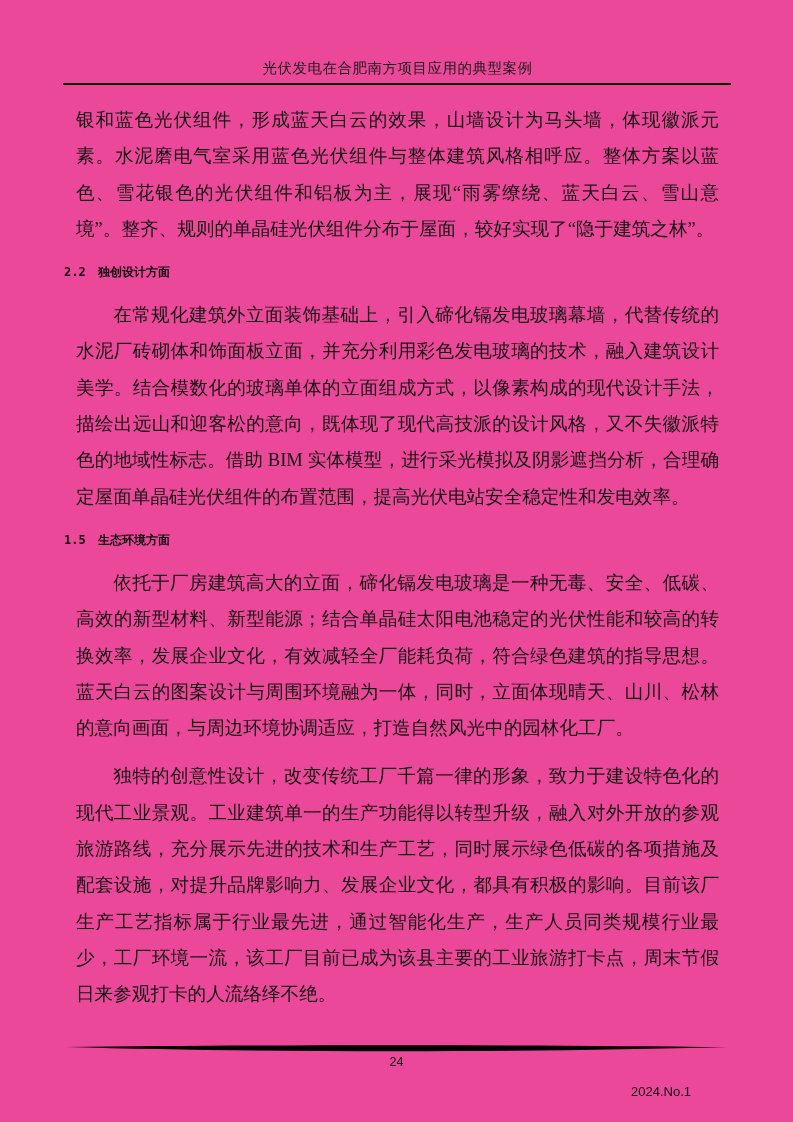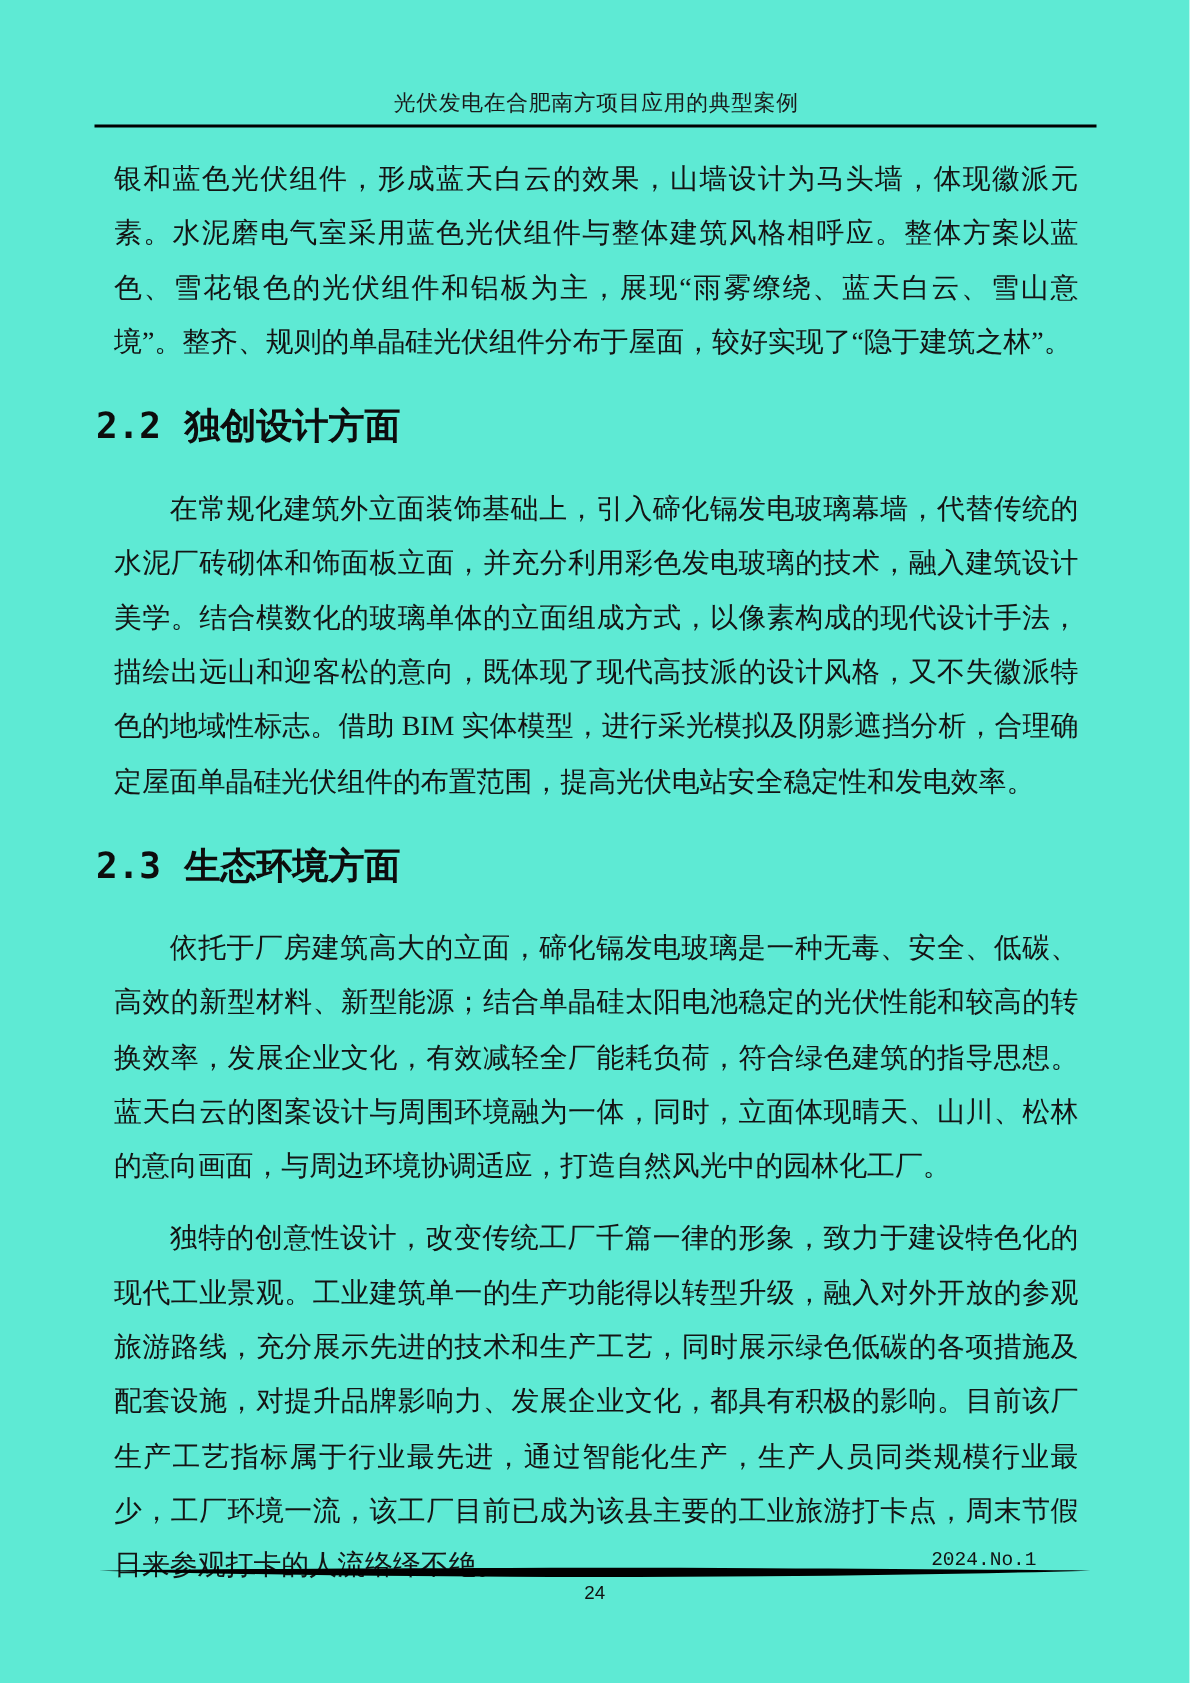--- a/index.html
+++ b/index.html
@@ -1,20 +1,20 @@
 <!DOCTYPE html>
 <html><head>
 <meta charset="utf-8">
 <style>
   html, body { margin: 0; padding: 0; background: #ffffff; }
   .page {
     position: relative;
     width: 793px;
     height: 1122px;
-    background: #5eead4;
+    background: #ec4899;
     color: #141414;
     font-family: "Liberation Serif", "DejaVu Serif", serif;
     overflow: hidden;
   }
   .running-title {
     position: absolute;
     top: 59px;
     left: 64px;
     width: 667px;
     text-align: center;
@@ -40,22 +40,22 @@
     text-align: justify;
     text-justify: inter-ideograph;
   }
   p.body-text {
     margin: 12px;
     text-indent: 2em;
   }
   p.no-indent { text-indent: 0; }
   h2.sub-heading {
     margin: 0;
-    font-size: 24px;
-    line-height: 51px;
+    font-size: 12px;
+    line-height: 26px;
     font-weight: bold;
     font-family: "Liberation Sans", "DejaVu Sans", sans-serif;
     text-align: left;
     color: #0d0d0d;
   }
   h2.sub-heading .h-num {
     font-family: "DejaVu Sans Mono", "Liberation Mono", monospace;
     margin-right: 9px;
   }
   h1.chapter-heading {
@@ -83,24 +83,24 @@
     top: 1055px;
     left: 0;
     width: 793px;
     text-align: center;
     font-size: 12.5px;
     font-family: "Liberation Sans", "DejaVu Sans", sans-serif;
     color: #111111;
   }
   .issue-label {
     position: absolute;
-    top: 1032px;
+    top: 1084px;
     right: 102px;
     font-size: 13px;
-    font-family: Liberation Mono, monospace;
+    font-family: Liberation Sans, sans-serif;
     color: #111111;
   }
 </style>
 </head>
 <body>
 
 <div class="page">
 
   <div class="running-title">光伏发电在合肥南方项目应用的典型案例</div>
 
@@ -110,21 +110,21 @@
 
     <p class="body-text no-indent">银和蓝色光伏组件，形成蓝天白云的效果，山墙设计为马头墙，体现徽派元素。水泥磨电气室采用蓝色光伏组件与整体建筑风格相呼应。整体方案以蓝色、雪花银色的光伏组件和铝板为主，展现“雨雾缭绕、蓝天白云、雪山意境”。整齐、规则的单晶硅光伏组件分布于屋面，较好实现了“隐于建筑之林”。</p>
 
     <h2 class="sub-heading">
       <span class="h-num">2.2</span>
       <span class="h-label">独创设计方面</span>
     </h2>
     <p class="body-text">在常规化建筑外立面装饰基础上，引入碲化镉发电玻璃幕墙，代替传统的水泥厂砖砌体和饰面板立面，并充分利用彩色发电玻璃的技术，融入建筑设计美学。结合模数化的玻璃单体的立面组成方式，以像素构成的现代设计手法，描绘出远山和迎客松的意向，既体现了现代高技派的设计风格，又不失徽派特色的地域性标志。借助 BIM 实体模型，进行采光模拟及阴影遮挡分析，合理确定屋面单晶硅光伏组件的布置范围，提高光伏电站安全稳定性和发电效率。</p>
 
     <h2 class="sub-heading">
-      <span class="h-num">2.3</span>
+      <span class="h-num">1.5</span>
       <span class="h-label">生态环境方面</span>
     </h2>
     <p class="body-text">依托于厂房建筑高大的立面，碲化镉发电玻璃是一种无毒、安全、低碳、高效的新型材料、新型能源；结合单晶硅太阳电池稳定的光伏性能和较高的转换效率，发展企业文化，有效减轻全厂能耗负荷，符合绿色建筑的指导思想。蓝天白云的图案设计与周围环境融为一体，同时，立面体现晴天、山川、松林的意向画面，与周边环境协调适应，打造自然风光中的园林化工厂。</p>
 
     <p class="body-text">独特的创意性设计，改变传统工厂千篇一律的形象，致力于建设特色化的现代工业景观。工业建筑单一的生产功能得以转型升级，融入对外开放的参观旅游路线，充分展示先进的技术和生产工艺，同时展示绿色低碳的各项措施及配套设施，对提升品牌影响力、发展企业文化，都具有积极的影响。目前该厂生产工艺指标属于行业最先进，通过智能化生产，生产人员同类规模行业最少，工厂环境一流，该工厂目前已成为该县主要的工业旅游打卡点，周末节假日来参观打卡的人流络绎不绝。</p>
 
 
   </main>
 
   <svg class="footer-bar" viewBox="0 0 661 9" preserveAspectRatio="none" xmlns="http://www.w3.org/2000/svg">

